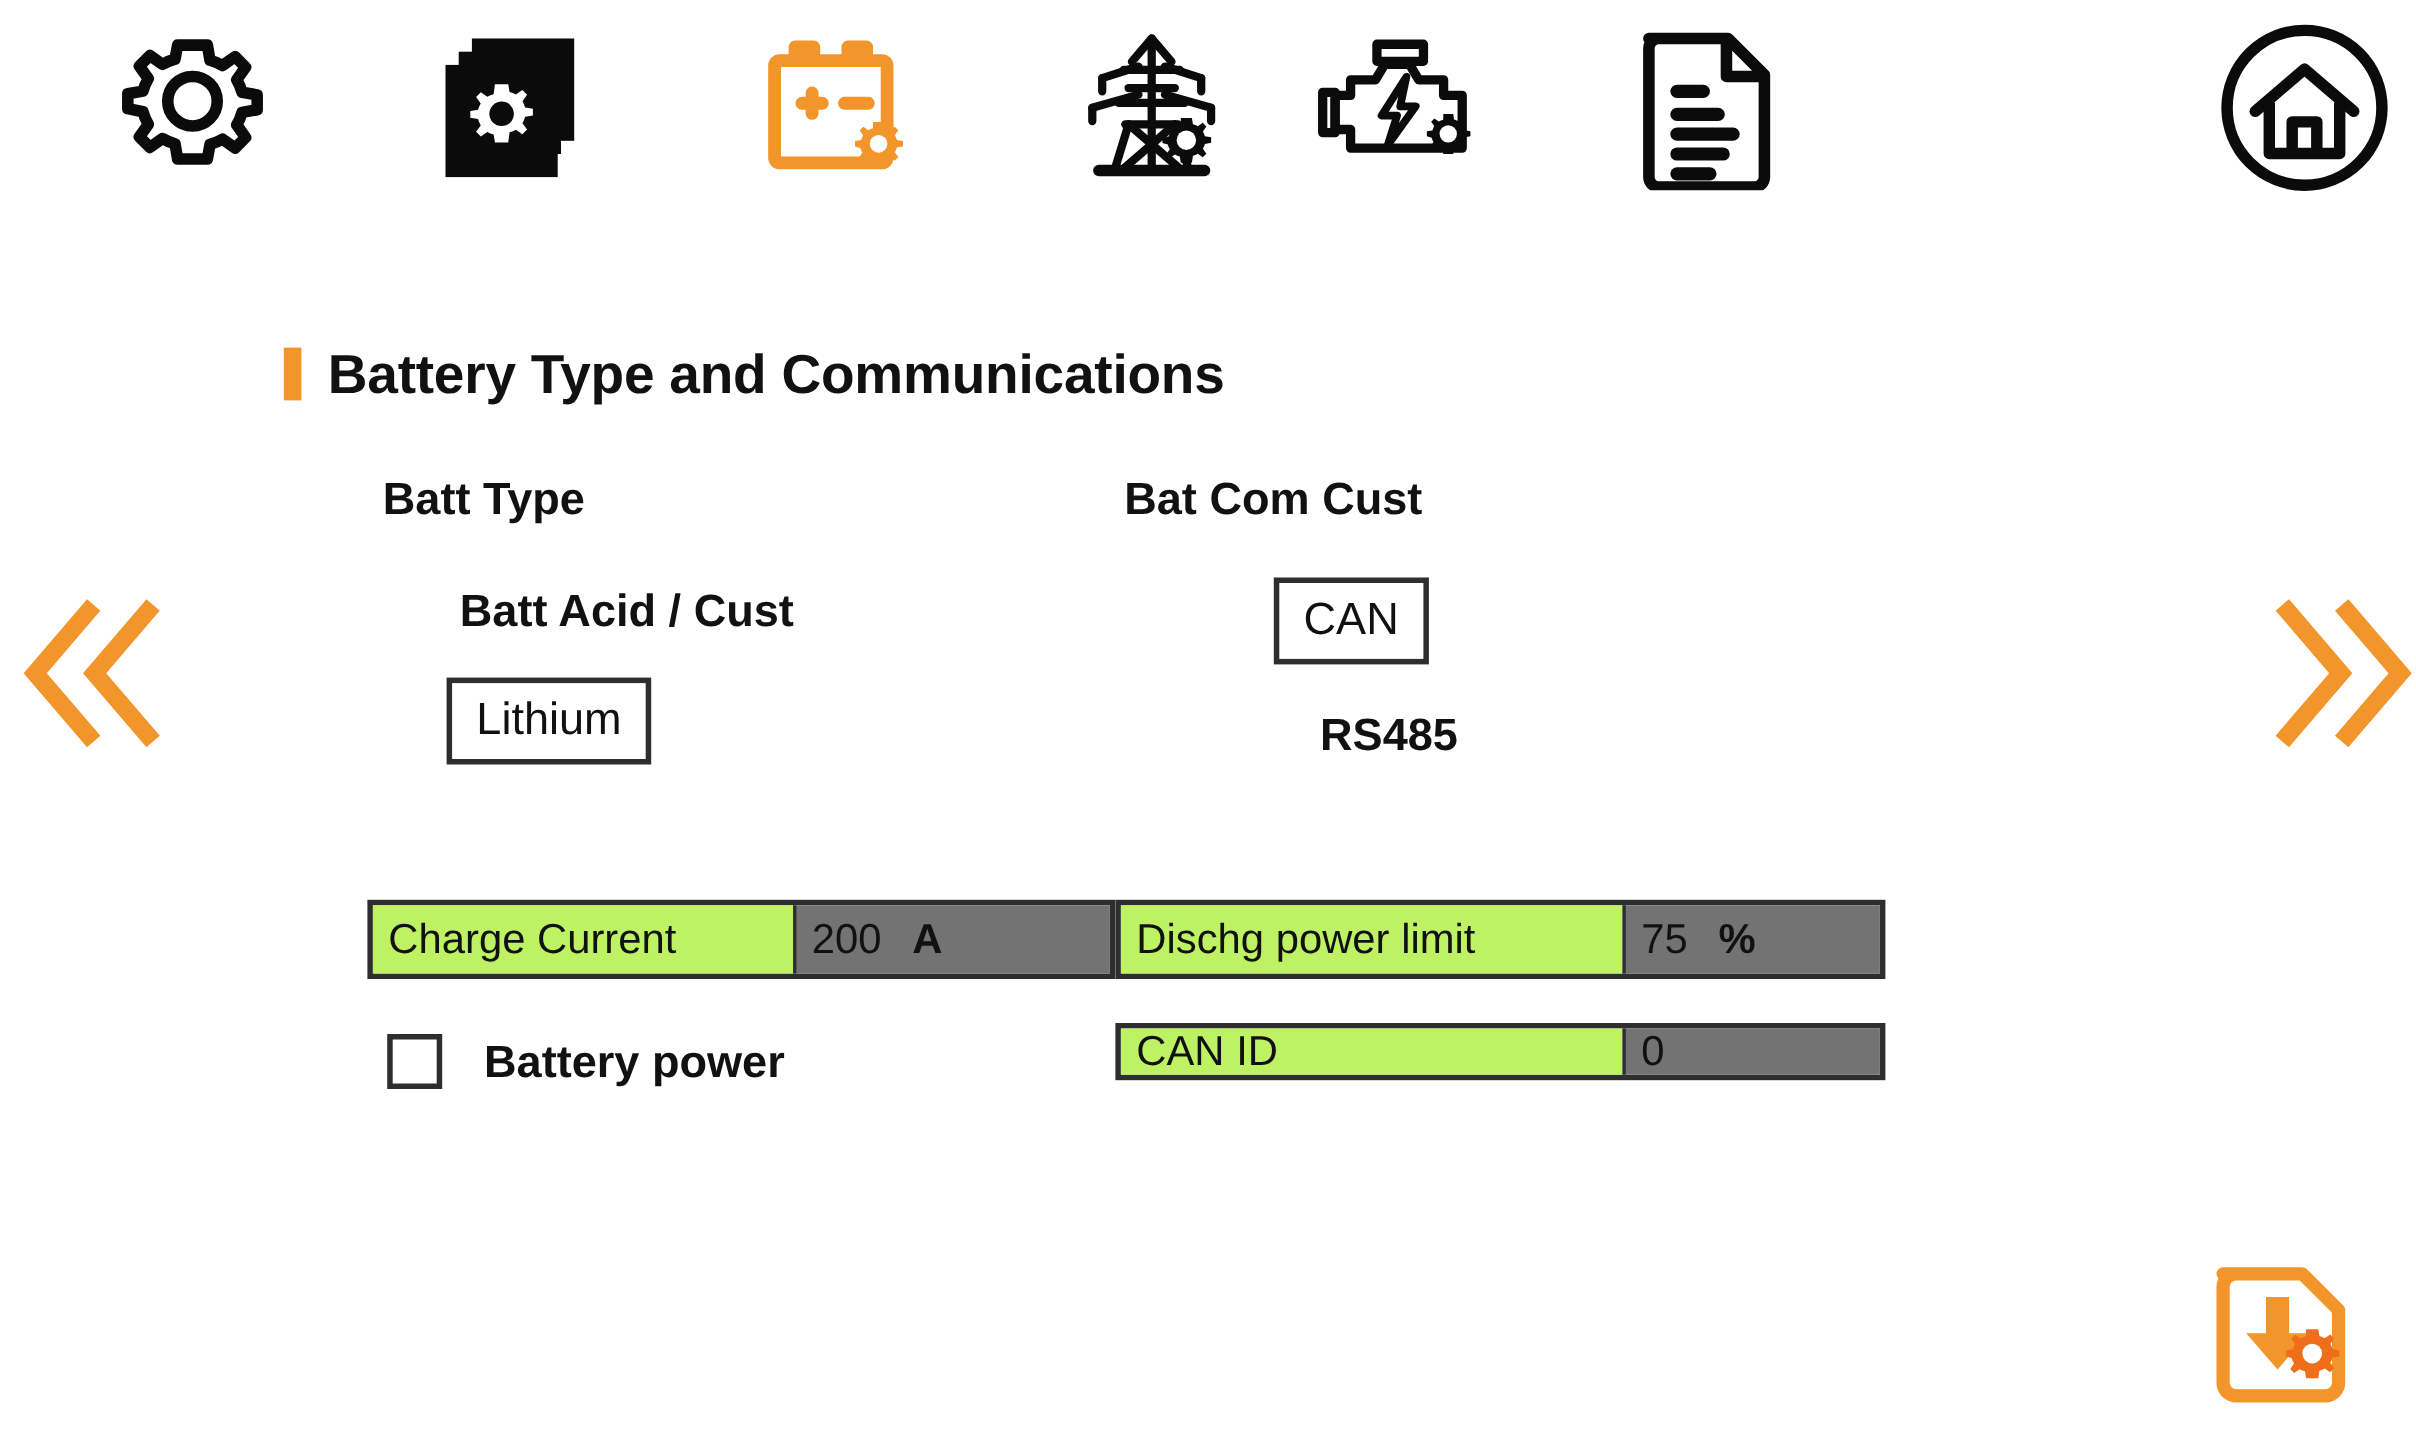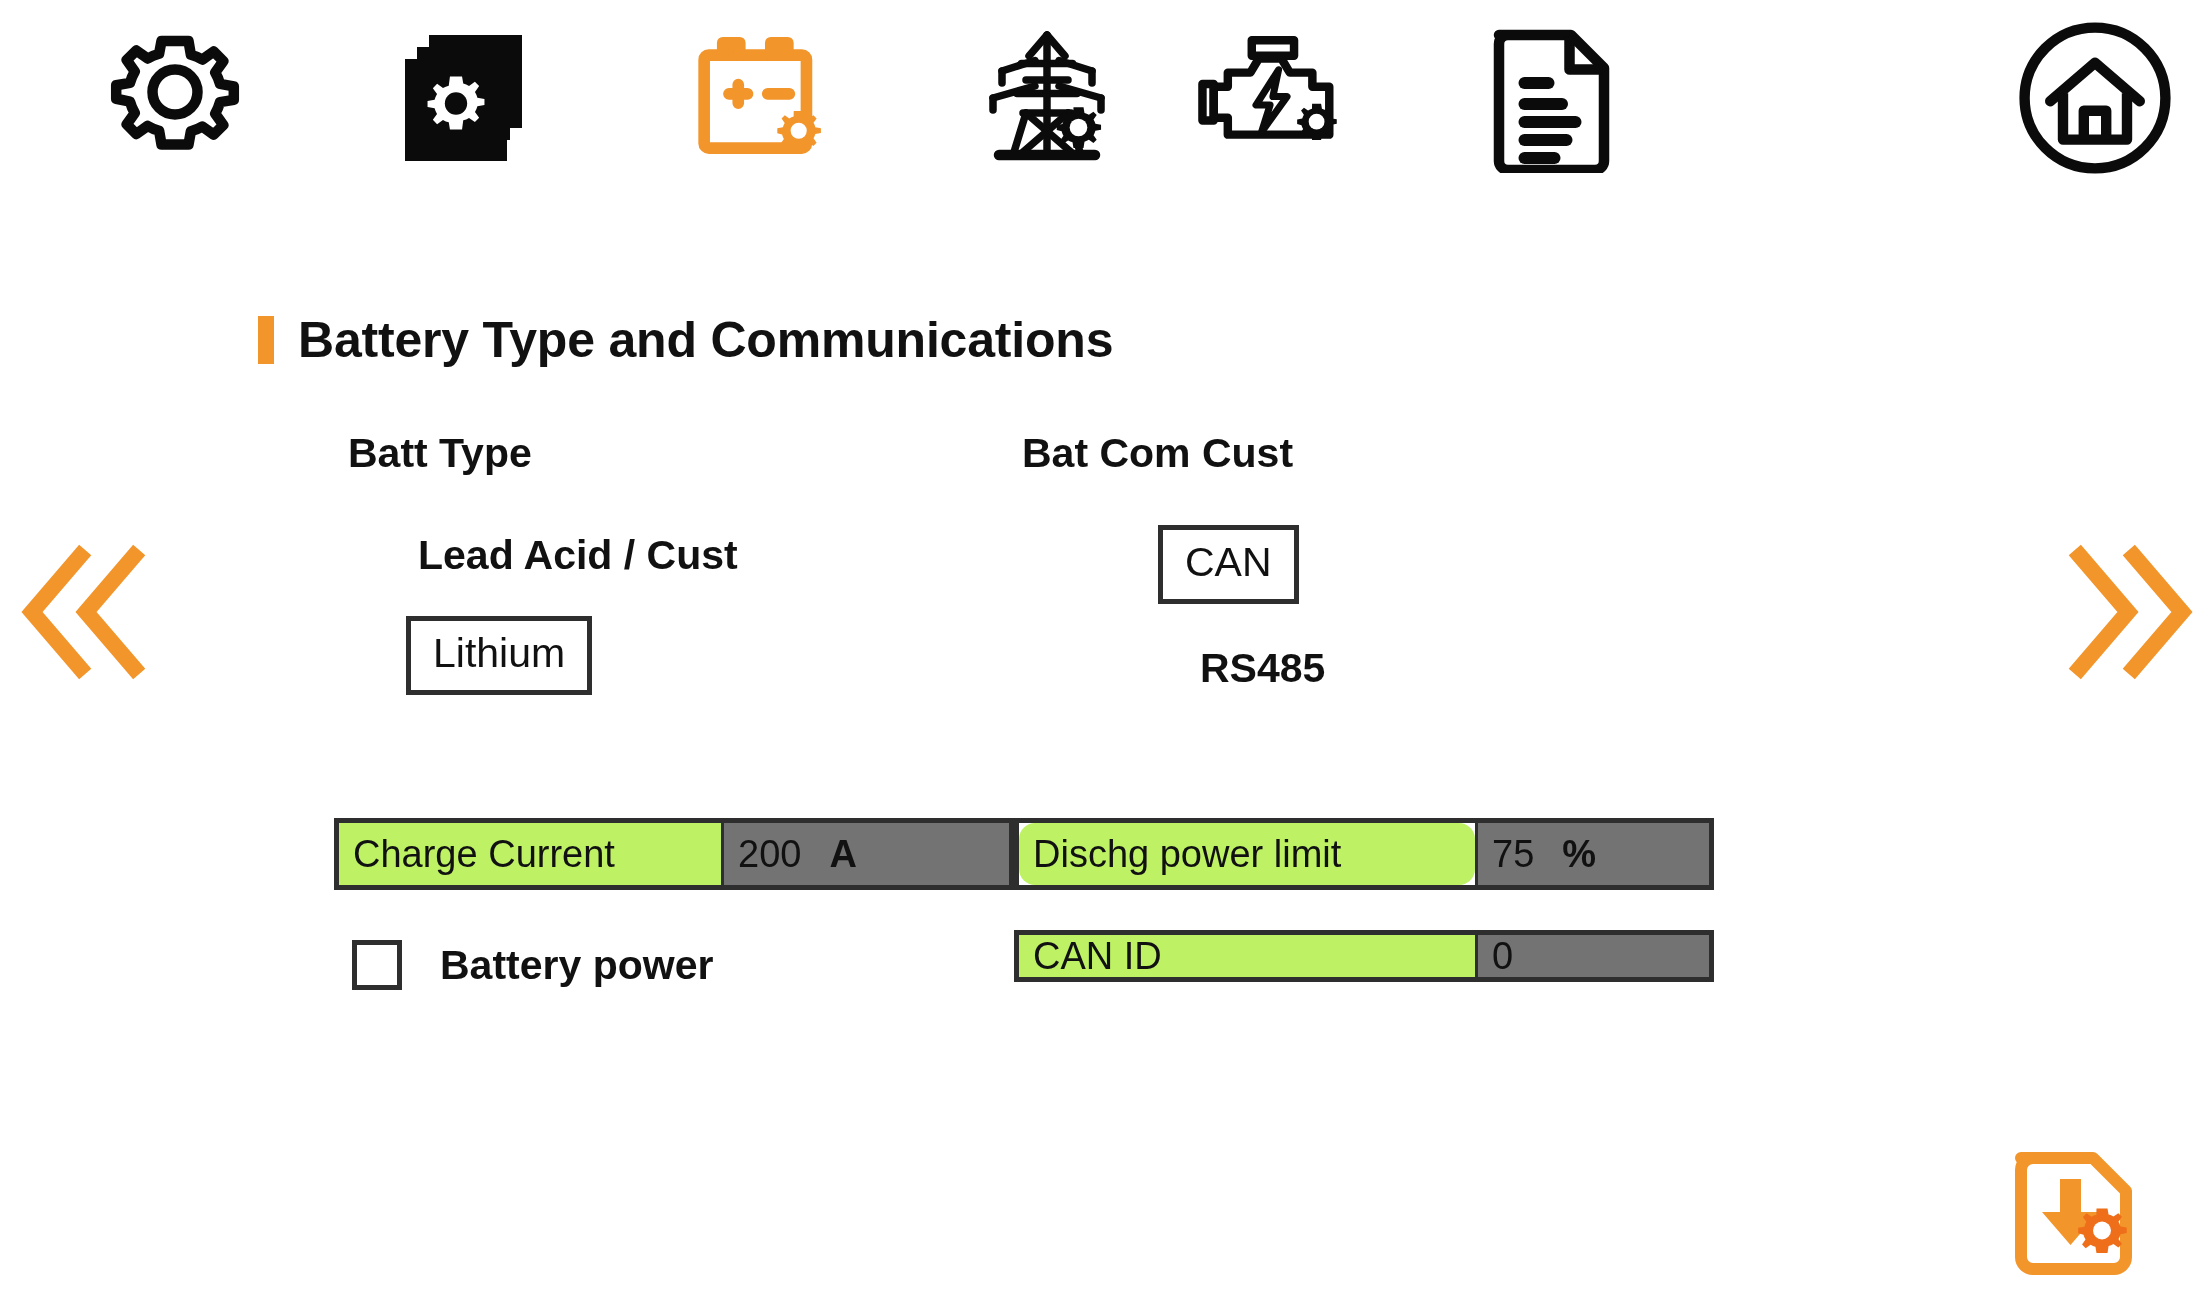--- a/index.html
+++ b/index.html
@@ -139,21 +139,21 @@
   }
   .field .f-unit {
     margin-left: 28px;
     font-weight: 600;
   }
 
   #field-charge   { left: 334px;  top: 818px;  width: 680px; }
   #field-charge .f-label { width: 382px; }
 
   #field-dischg   { left: 1014px; top: 818px; width: 700px; }
-  #field-dischg .f-label { width: 456px; border-radius: 16px; }
+  #field-dischg .f-label { width: 456px; }
 
   #field-canid    { left: 1014px; top: 930px; width: 700px; height: 52px; }
   #field-canid .f-label { width: 456px; }
 
   
   .check-row {
     position: absolute;
     left: 352px;
     top: 940px;
     display: flex;
@@ -296,21 +296,21 @@
   </div>
 </div>
 
 <div class="section-title">
   <div class="title-marker"></div>
   <div class="title-text">Battery Type and Communications</div>
 </div>
 
 <div class="group group-batt">
   <div class="group-label">Batt Type</div>
-  <div class="opt opt-plain batt-opt1">Lead Acid / Cust</div>
+  <div class="opt opt-plain batt-opt1">Batt Acid / Cust</div>
   <div class="batt-opt2">
     <span class="opt opt-selected">Lithium</span>
   </div>
 </div>
 
 <div class="group group-com">
   <div class="group-label">Bat Com Cust</div>
   <div class="com-opt1">
     <span class="opt opt-selected">CAN</span>
   </div>

